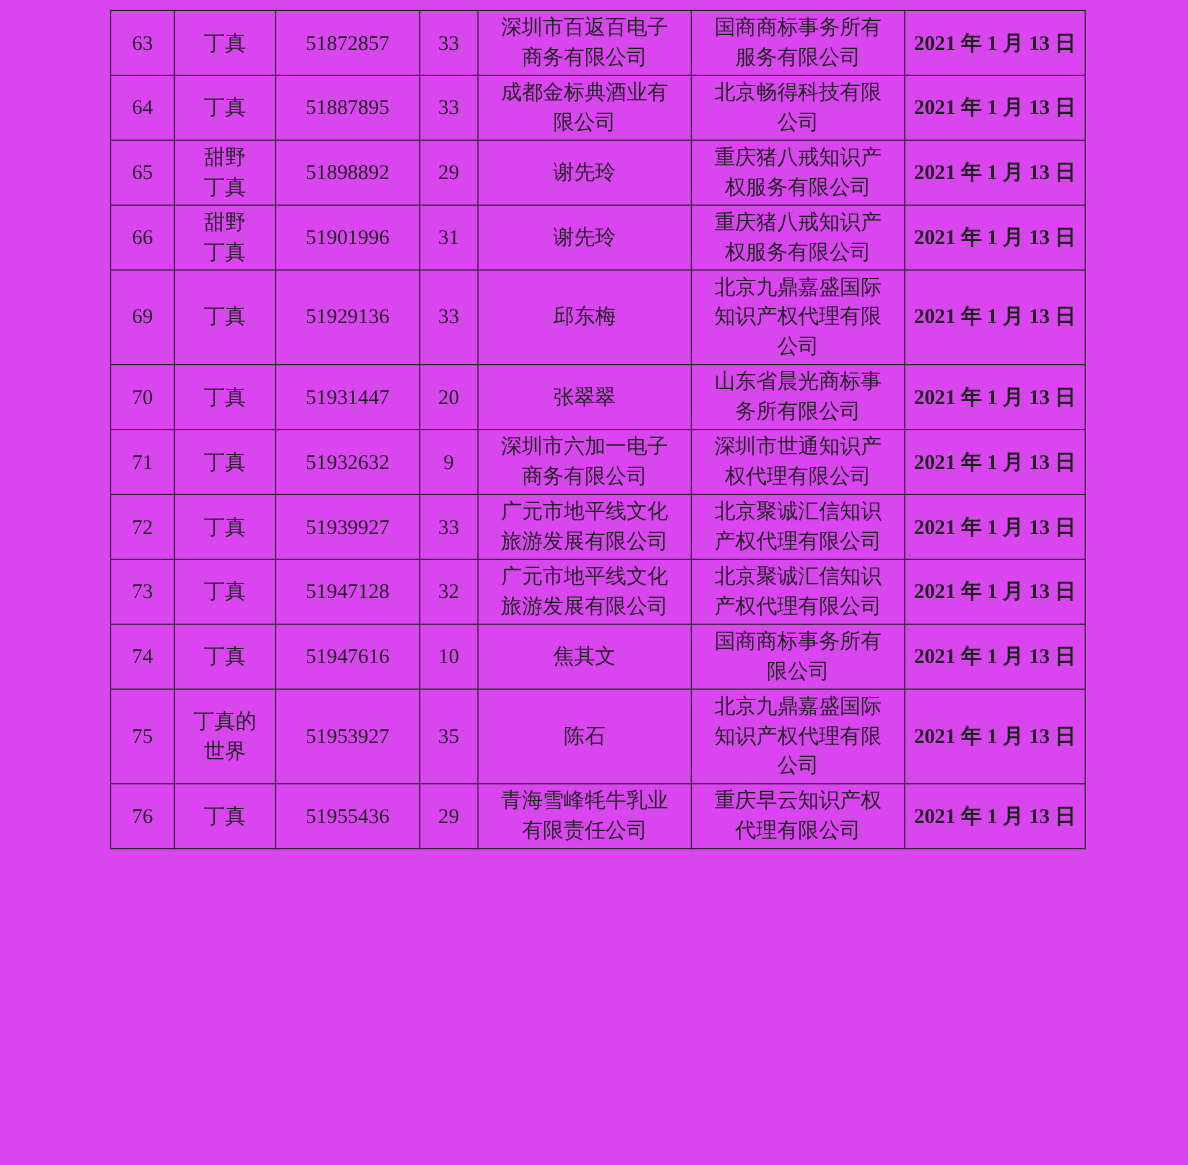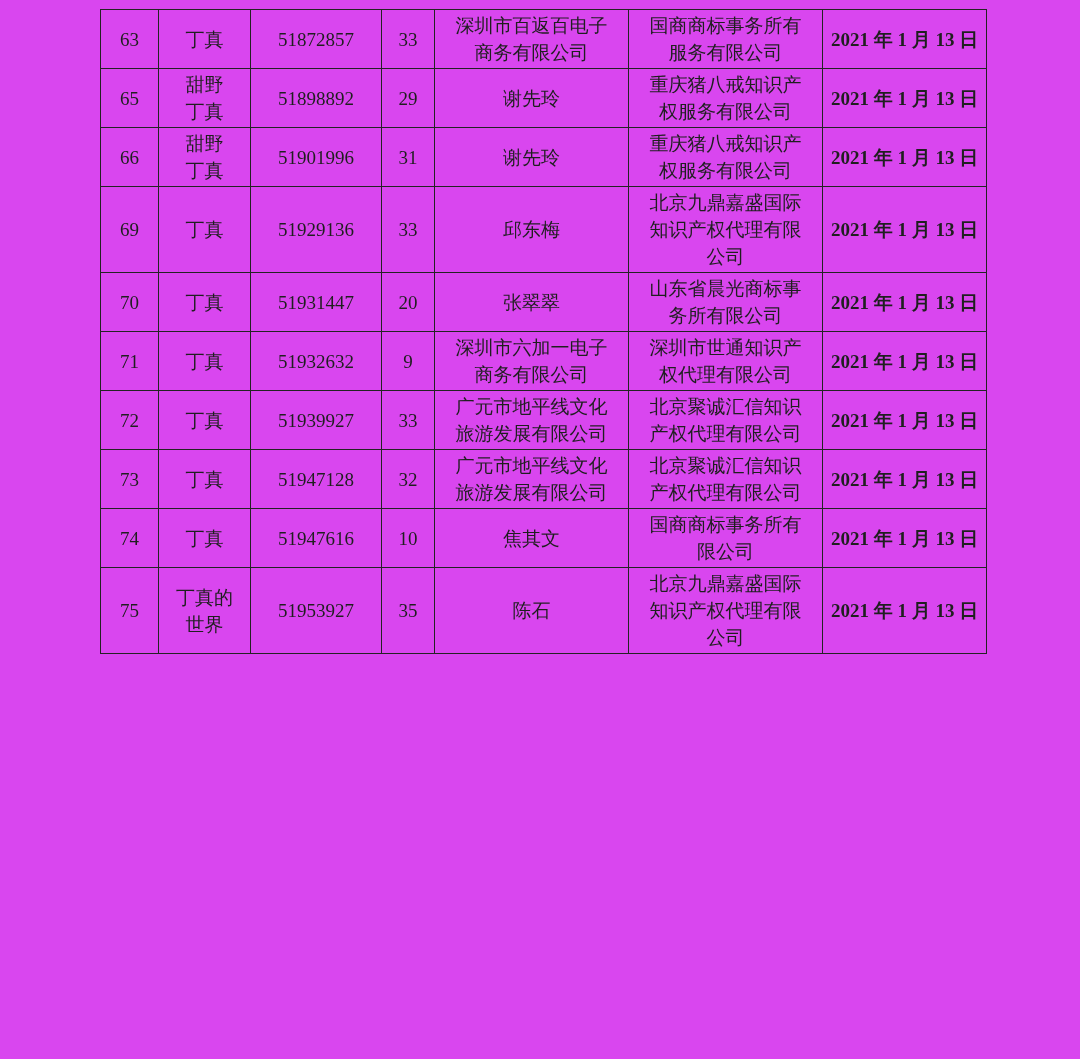--- a/index.html
+++ b/index.html
@@ -56,20 +56,31 @@
     <tbody id="tbody">
         <tr>
     <td class="c-index">63</td>
     <td class="c-name">丁真</td>
     <td class="c-appno">51872857</td>
     <td class="c-class">33</td>
     <td class="c-applicant">深圳市百返百电子
 商务有限公司</td>
     <td class="c-agency">国商商标事务所有
 服务有限公司</td>
+    <td class="c-date">2021 年 1 月 13 日</td>
+  </tr>
+        <tr>
+    <td class="c-index">64</td>
+    <td class="c-name">丁真</td>
+    <td class="c-appno">51887895</td>
+    <td class="c-class">33</td>
+    <td class="c-applicant">成都金标典酒业有
+限公司</td>
+    <td class="c-agency">北京畅得科技有限
+公司</td>
     <td class="c-date">2021 年 1 月 13 日</td>
   </tr>
         <tr>
     <td class="c-index">65</td>
     <td class="c-name">甜野
 丁真</td>
     <td class="c-appno">51898892</td>
     <td class="c-class">29</td>
     <td class="c-applicant">谢先玲</td>
     <td class="c-agency">重庆猪八戒知识产
@@ -156,15 +167,26 @@
     <td class="c-name">丁真的
 世界</td>
     <td class="c-appno">51953927</td>
     <td class="c-class">35</td>
     <td class="c-applicant">陈石</td>
     <td class="c-agency">北京九鼎嘉盛国际
 知识产权代理有限
 公司</td>
     <td class="c-date">2021 年 1 月 13 日</td>
   </tr>
+        <tr>
+    <td class="c-index">76</td>
+    <td class="c-name">丁真</td>
+    <td class="c-appno">51955436</td>
+    <td class="c-class">29</td>
+    <td class="c-applicant">青海雪峰牦牛乳业
+有限责任公司</td>
+    <td class="c-agency">重庆早云知识产权
+代理有限公司</td>
+    <td class="c-date">2021 年 1 月 13 日</td>
+  </tr>
       </tbody>
   </table>
 </div>
 
 </body></html>

